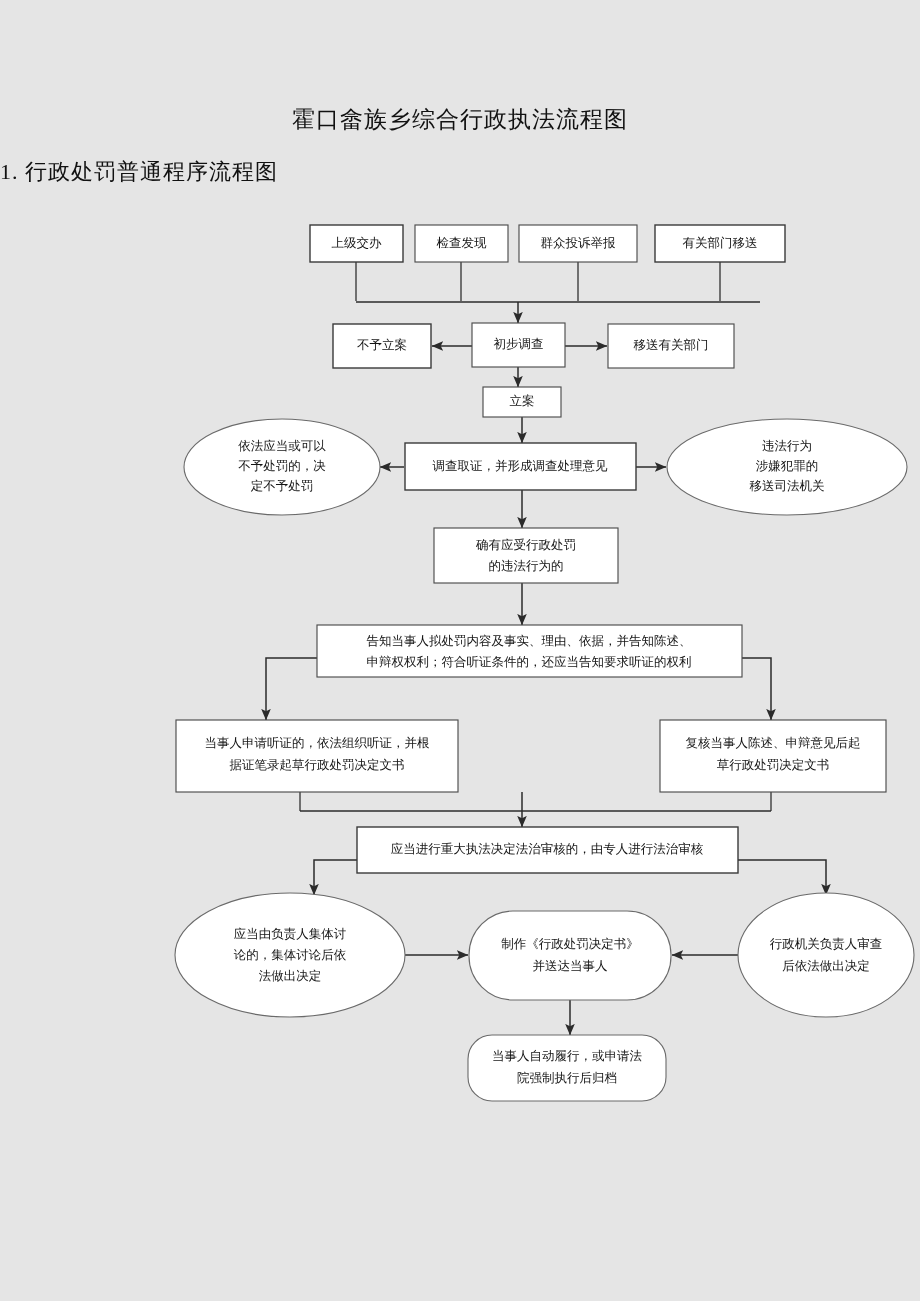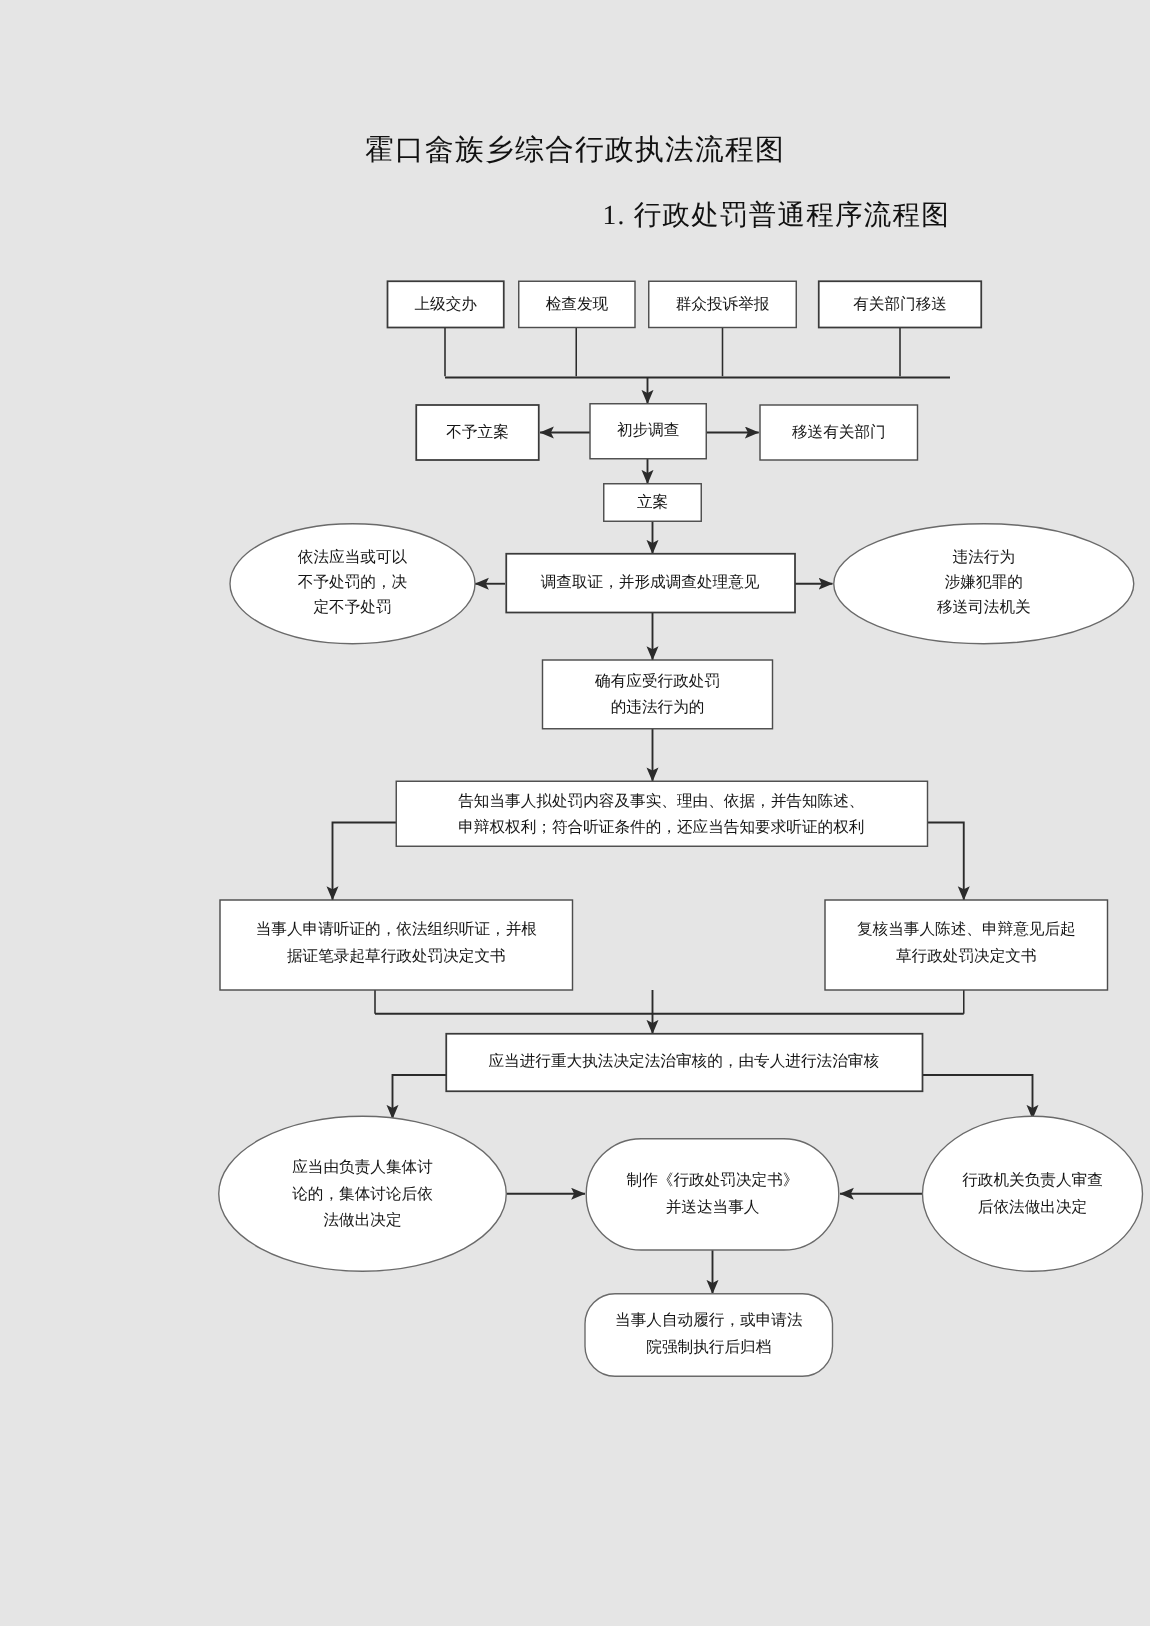--- a/index.html
+++ b/index.html
@@ -30,21 +30,21 @@
     font-size: 23px;
     letter-spacing: 1px;
     font-weight: 400;
     color: #111;
   }
   .doc-subtitle {
     position: absolute;
     left: 0;
     top: 157px;
     width: 760px;
-    text-align: right;
+    text-align: left;
     font-size: 22px;
     letter-spacing: 1px;
     font-weight: 400;
     color: #111;
   }
   svg.flow {
     position: absolute;
     left: 0;
     top: 195px;
     width: 920px;

